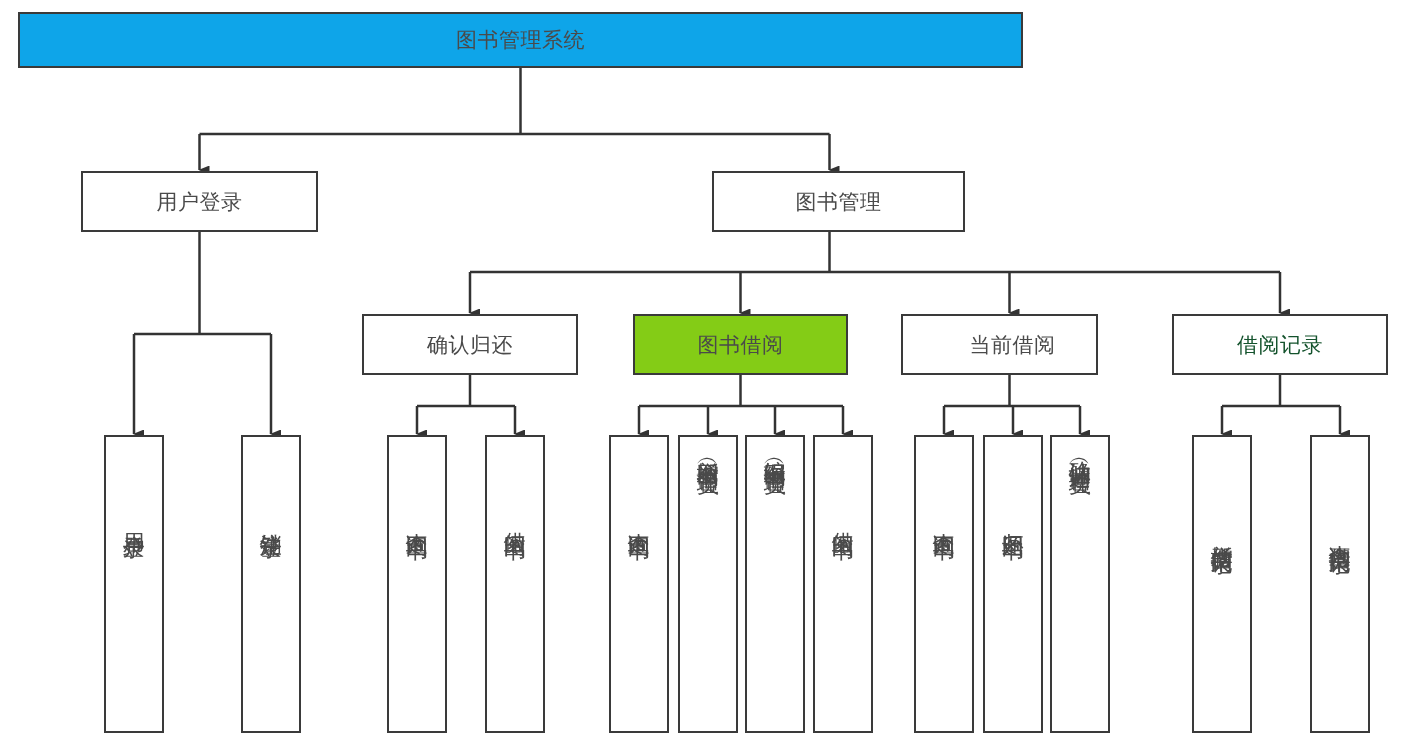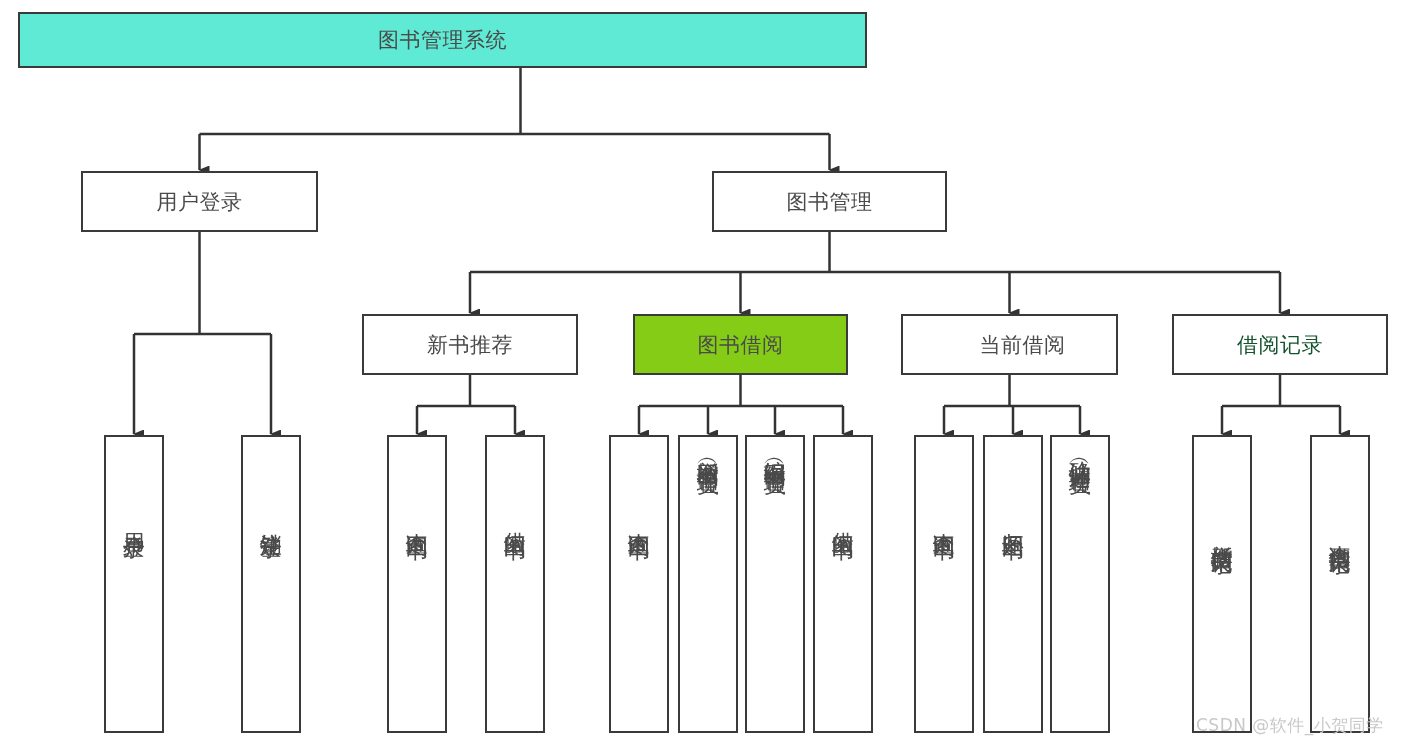--- a/index.html
+++ b/index.html
@@ -110,36 +110,36 @@
         <line x1="1013" y1="406" x2="1013" y2="434" stroke="#333333" stroke-width="2.5" marker-end="url(#arrowhead)"></line>
         <line x1="1080" y1="406" x2="1080" y2="434" stroke="#333333" stroke-width="2.5" marker-end="url(#arrowhead)"></line>
         <line x1="1280" y1="375" x2="1280" y2="406" stroke="#333333" stroke-width="2.5"></line>
         <line x1="1222" y1="406" x2="1340" y2="406" stroke="#333333" stroke-width="2.5"></line>
         <line x1="1222" y1="406" x2="1222" y2="434" stroke="#333333" stroke-width="2.5" marker-end="url(#arrowhead)"></line>
         <line x1="1340" y1="406" x2="1340" y2="434" stroke="#333333" stroke-width="2.5" marker-end="url(#arrowhead)"></line>
       </g>
   </svg>
 
   <div id="node-layer">
-      <div class="node h" style="left: 18px; top: 12px; width: 849px; height: 56px; border-color: rgb(58, 58, 58); background: #5eead4;">
+      <div class="node h" style="left: 18px; top: 12px; width: 1005px; height: 56px; border-color: rgb(58, 58, 58); background: #0ea5e9;">
         <span style="color: rgb(74, 74, 74);">图书管理系统</span>
       </div>
       <div class="node h" style="left: 81px; top: 171px; width: 237px; height: 61px; border-color: rgb(58, 58, 58); background: rgb(255, 255, 255);">
         <span style="color: rgb(74, 74, 74);">用户登录</span>
       </div>
-      <div class="node h" style="left: 712px; top: 171px; width: 235px; height: 61px; border-color: rgb(58, 58, 58); background: rgb(255, 255, 255);">
+      <div class="node h" style="left: 712px; top: 171px; width: 253px; height: 61px; border-color: rgb(58, 58, 58); background: rgb(255, 255, 255);">
         <span style="color: rgb(74, 74, 74);">图书管理</span>
       </div>
       <div class="node h" style="left: 362px; top: 314px; width: 216px; height: 61px; border-color: rgb(58, 58, 58); background: rgb(255, 255, 255);">
-        <span style="color: rgb(74, 74, 74);">新书推荐</span>
+        <span style="color: rgb(74, 74, 74);">确认归还</span>
       </div>
       <div class="node h" style="left: 633px; top: 314px; width: 215px; height: 61px; border-color: rgb(58, 58, 58); background: #84cc16;">
         <span style="color: rgb(74, 74, 74);">图书借阅</span>
       </div>
-      <div class="node h" style="left: 901px; top: 314px; width: 217px; height: 61px; border-color: rgb(58, 58, 58); background: rgb(255, 255, 255); padding-left: 26px;">
+      <div class="node h" style="left: 901px; top: 314px; width: 197px; height: 61px; border-color: rgb(58, 58, 58); background: rgb(255, 255, 255); padding-left: 26px;">
         <span style="color: rgb(74, 74, 74);">当前借阅</span>
       </div>
       <div class="node h" style="left: 1172px; top: 314px; width: 216px; height: 61px; border-color: rgb(58, 58, 58); background: rgb(255, 255, 255);">
         <span style="color: #14532d;">借阅记录</span>
       </div>
       <div class="node v mid" style="left: 104px; top: 435px; width: 60px; height: 298px; border-color: rgb(58, 58, 58); background: rgb(255, 255, 255);">
         <span class="vlabel" style="color: rgb(74, 74, 74);">用户登录</span>
       </div>
       <div class="node v mid" style="left: 241px; top: 435px; width: 60px; height: 298px; border-color: rgb(58, 58, 58); background: rgb(255, 255, 255);">
         <span class="vlabel" style="color: rgb(74, 74, 74);">注销登录</span>
@@ -172,14 +172,13 @@
         <span class="vlabel" style="color: rgb(74, 74, 74);">确认归还（管理员）</span>
       </div>
       <div class="node v mid2" style="left: 1192px; top: 435px; width: 60px; height: 298px; border-color: rgb(58, 58, 58); background: rgb(255, 255, 255);">
         <span class="vlabel" style="color: rgb(74, 74, 74);">新增借阅记录</span>
       </div>
       <div class="node v mid2" style="left: 1310px; top: 435px; width: 60px; height: 298px; border-color: rgb(58, 58, 58); background: rgb(255, 255, 255);">
         <span class="vlabel" style="color: rgb(74, 74, 74);">查询借阅记录</span>
       </div>
     </div>
 
-  <div class="watermark" style="left: 1196px; top: 714px; color: rgb(201, 201, 201);">CSDN @软件_小贺同学</div>
 </div>
 
 </body></html>

